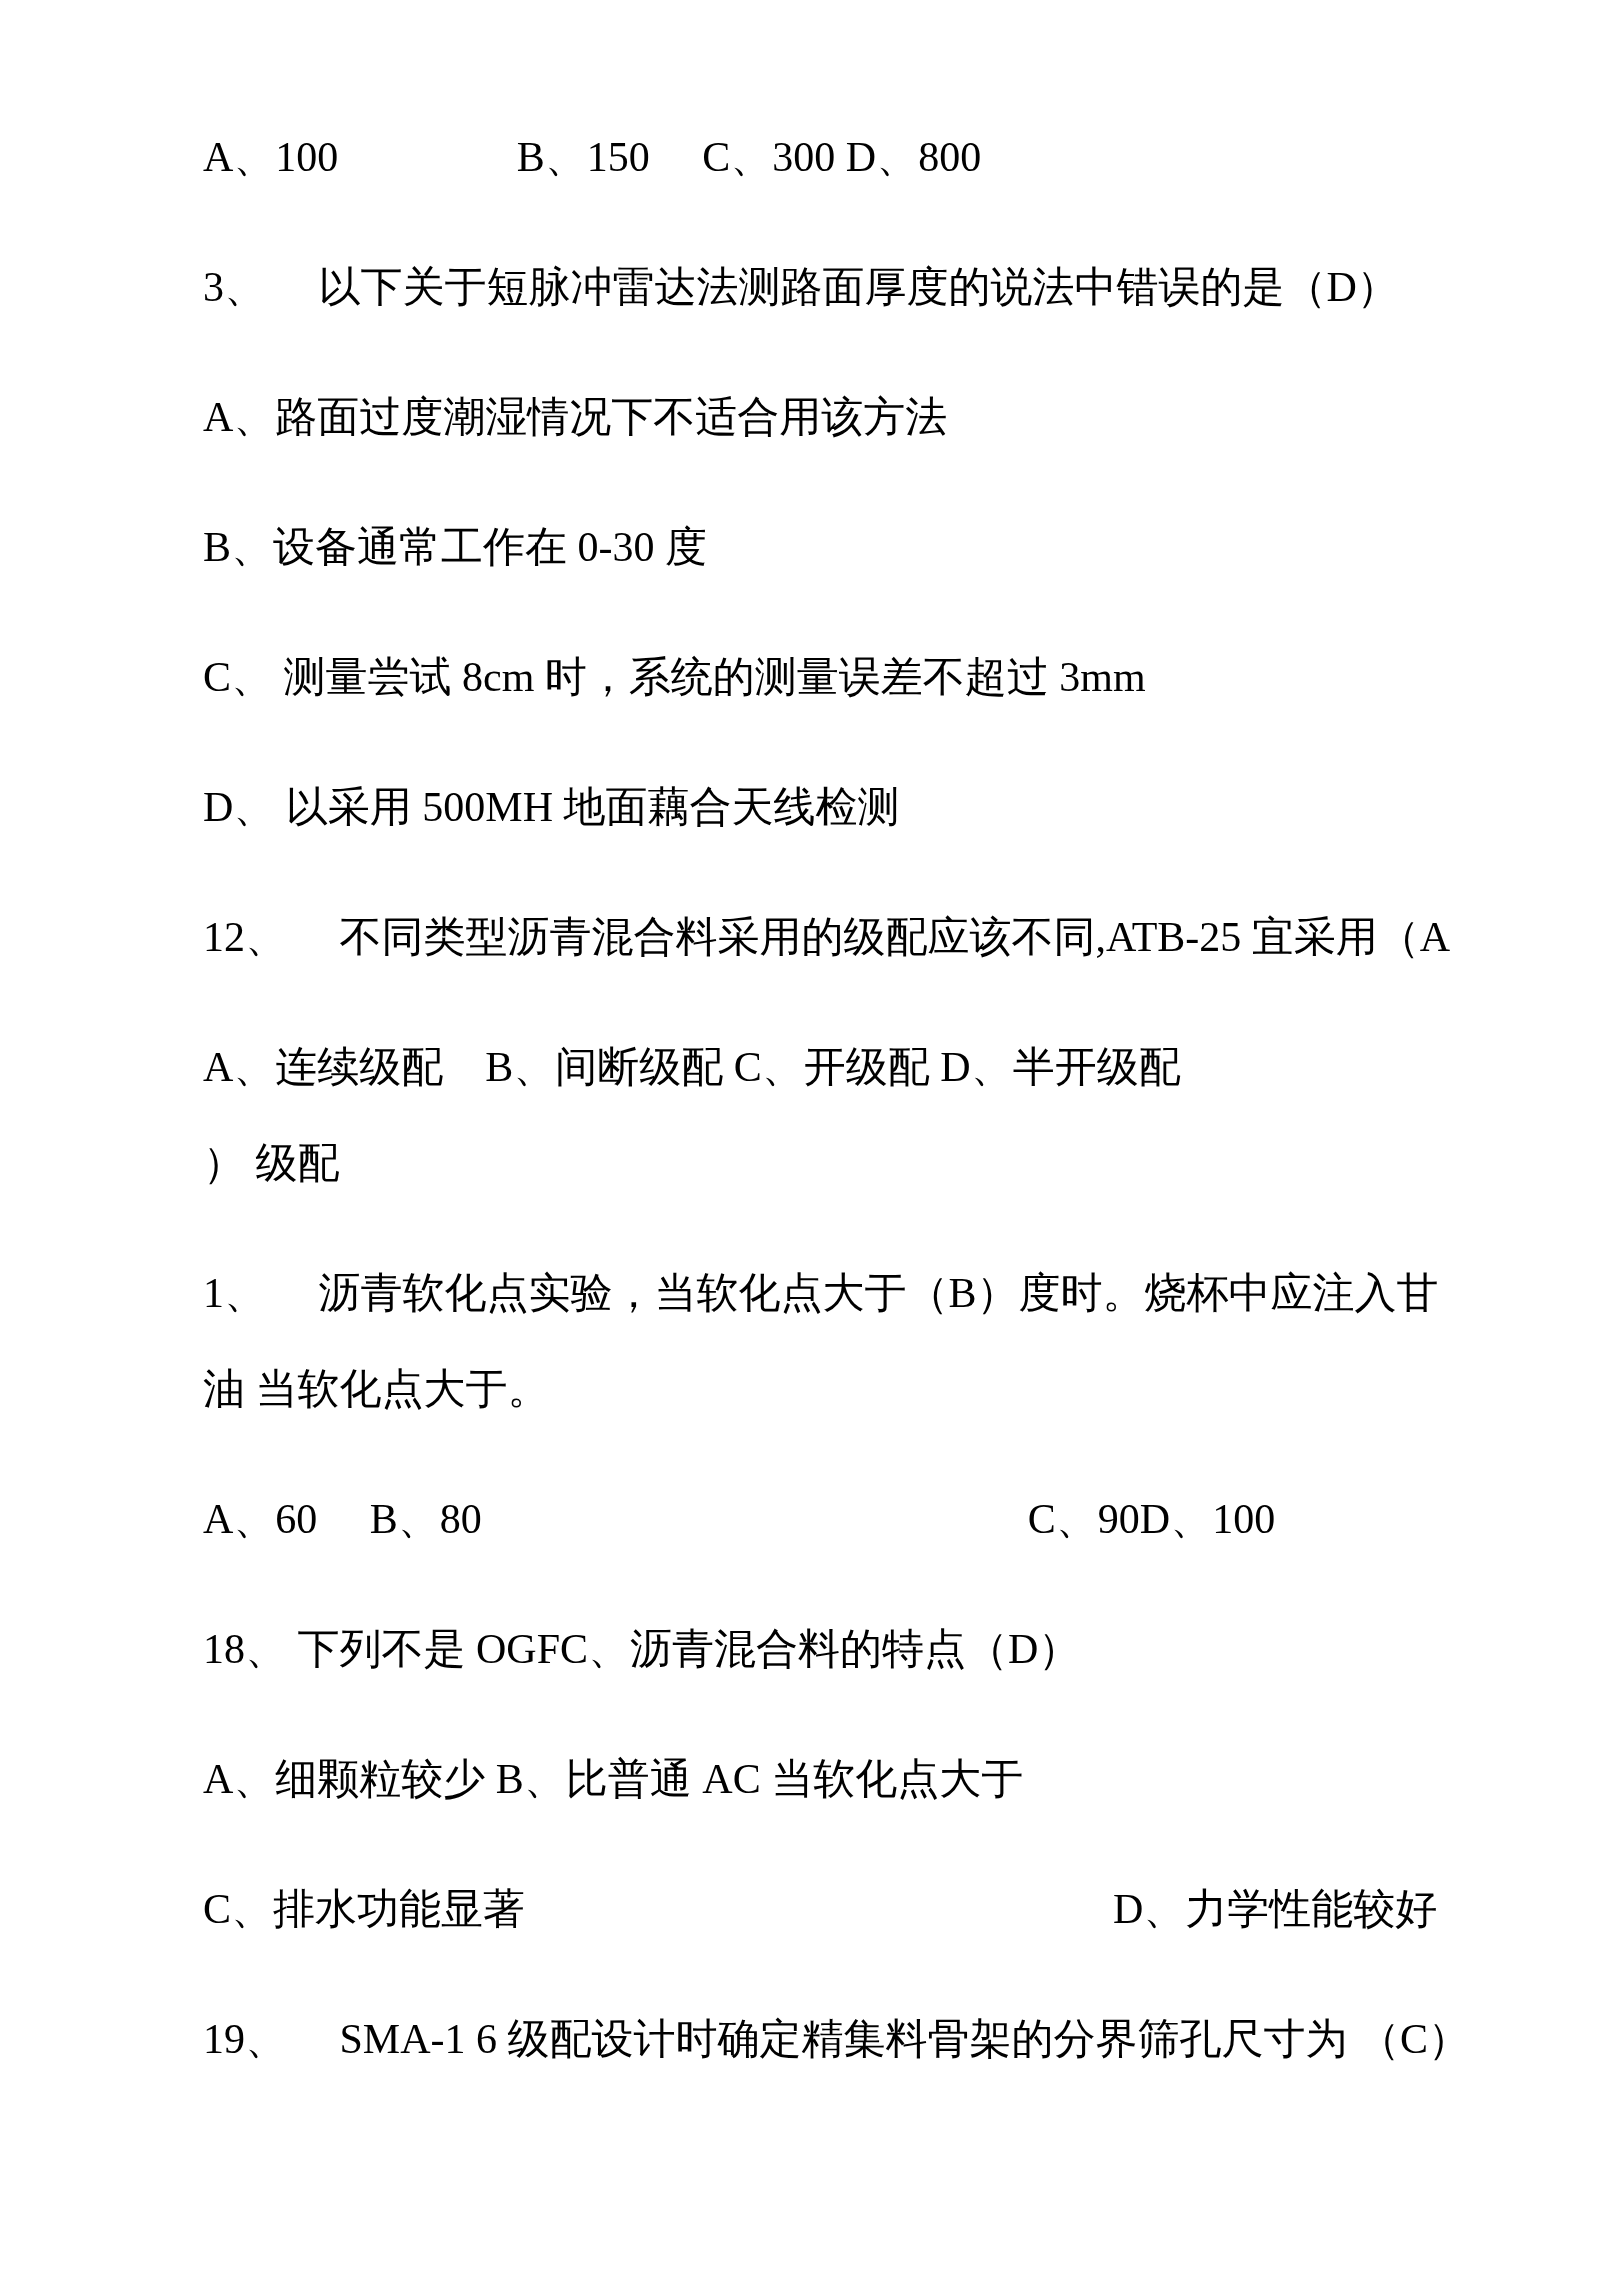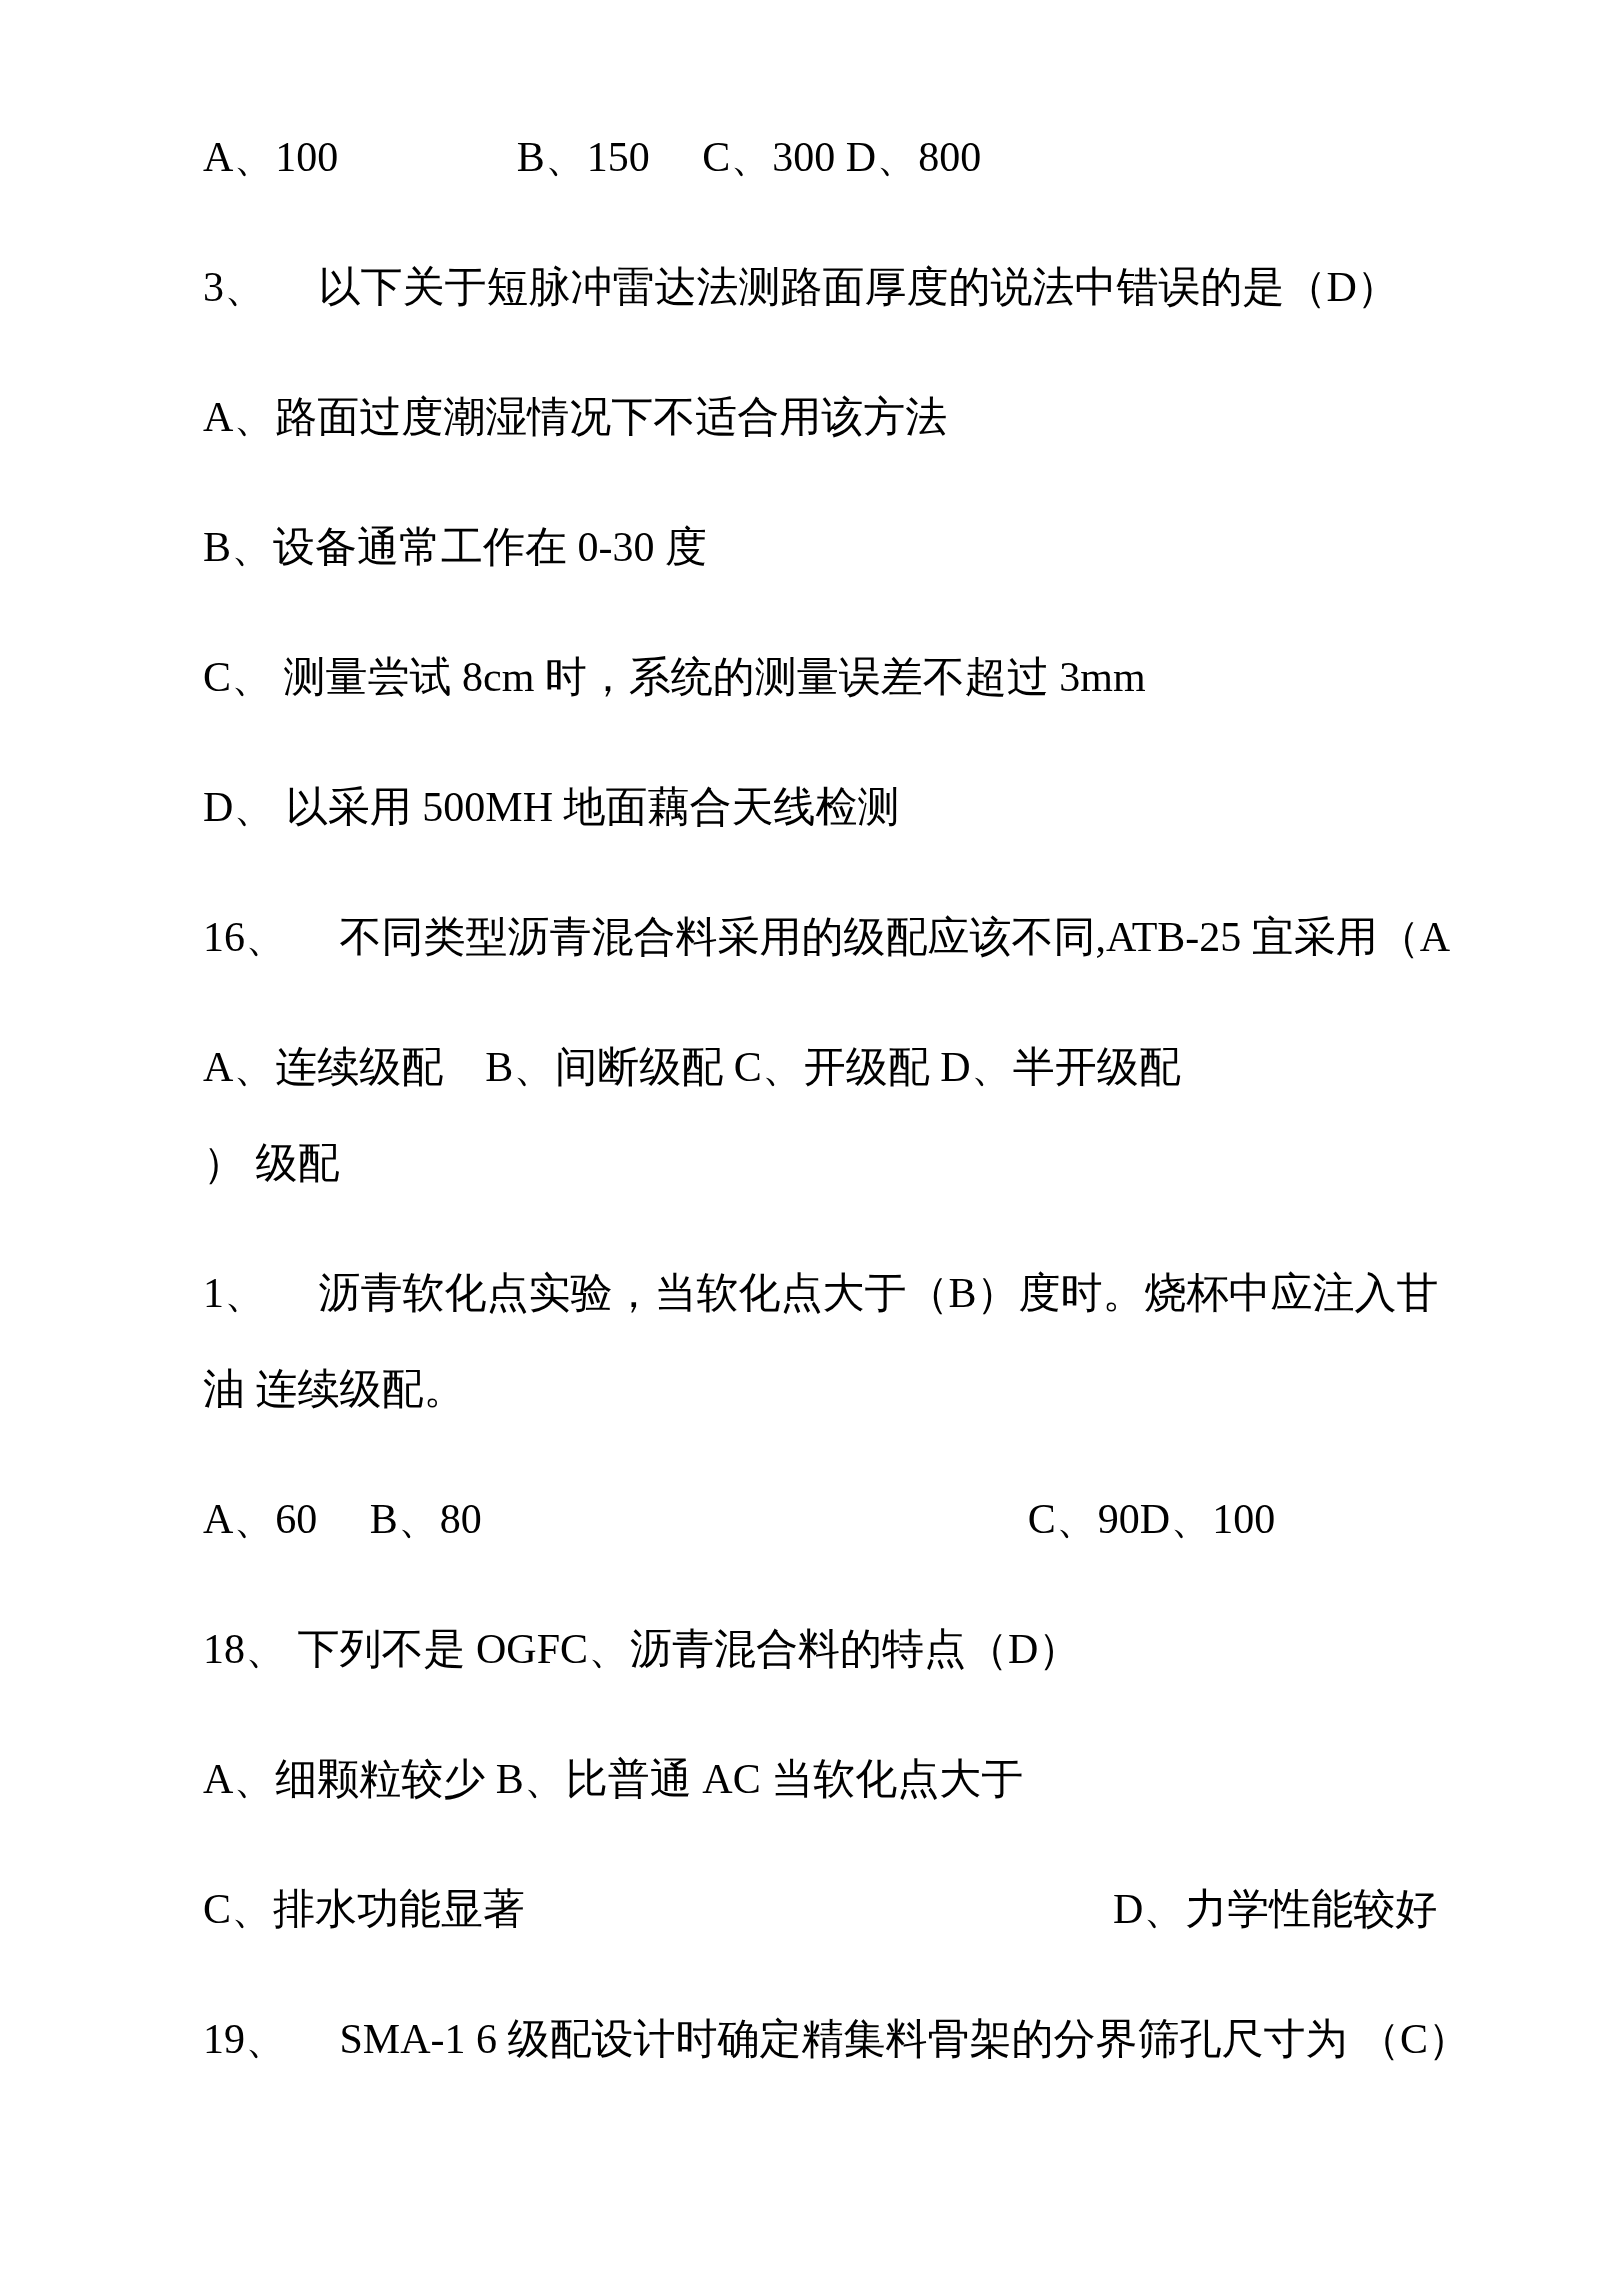--- a/index.html
+++ b/index.html
@@ -42,24 +42,24 @@
 </head>
 <body>
 
 <div class="page">
   <div class="line first">A、100　　　　 B、150　 C、300 D、800</div>
   <div class="line">3、　 以下关于短脉冲雷达法测路面厚度的说法中错误的是（D）</div>
   <div class="line">A、路面过度潮湿情况下不适合用该方法</div>
   <div class="line">B、设备通常工作在 0-30 度</div>
   <div class="line">C、 测量尝试 8cm 时，系统的测量误差不超过 3mm</div>
   <div class="line">D、 以采用 500MH 地面藕合天线检测</div>
-  <div class="line">16、　 不同类型沥青混合料采用的级配应该不同,ATB-25 宜采用（A</div>
+  <div class="line">12、　 不同类型沥青混合料采用的级配应该不同,ATB-25 宜采用（A</div>
   <div class="line">A、连续级配　B、间断级配 C、开级配 D、半开级配</div>
   <div class="line cont">） 级配</div>
   <div class="line">1、　 沥青软化点实验，当软化点大于（B）度时。烧杯中应注入甘</div>
-  <div class="line cont">油 连续级配。</div>
+  <div class="line cont">油 当软化点大于。</div>
   <div class="line">A、60　 B、80　　　　　　　　　　　　　C、90D、100</div>
   <div class="line">18、 下列不是 OGFC、沥青混合料的特点（D）</div>
   <div class="line">A、细颗粒较少 B、比普通 AC 当软化点大于</div>
   <div class="line">C、排水功能显著　　　　　　　　　　　　　　D、力学性能较好</div>
   <div class="line">19、　 SMA-1 6 级配设计时确定精集料骨架的分界筛孔尺寸为 （C）</div>
 </div>
 
 
 </body></html>

